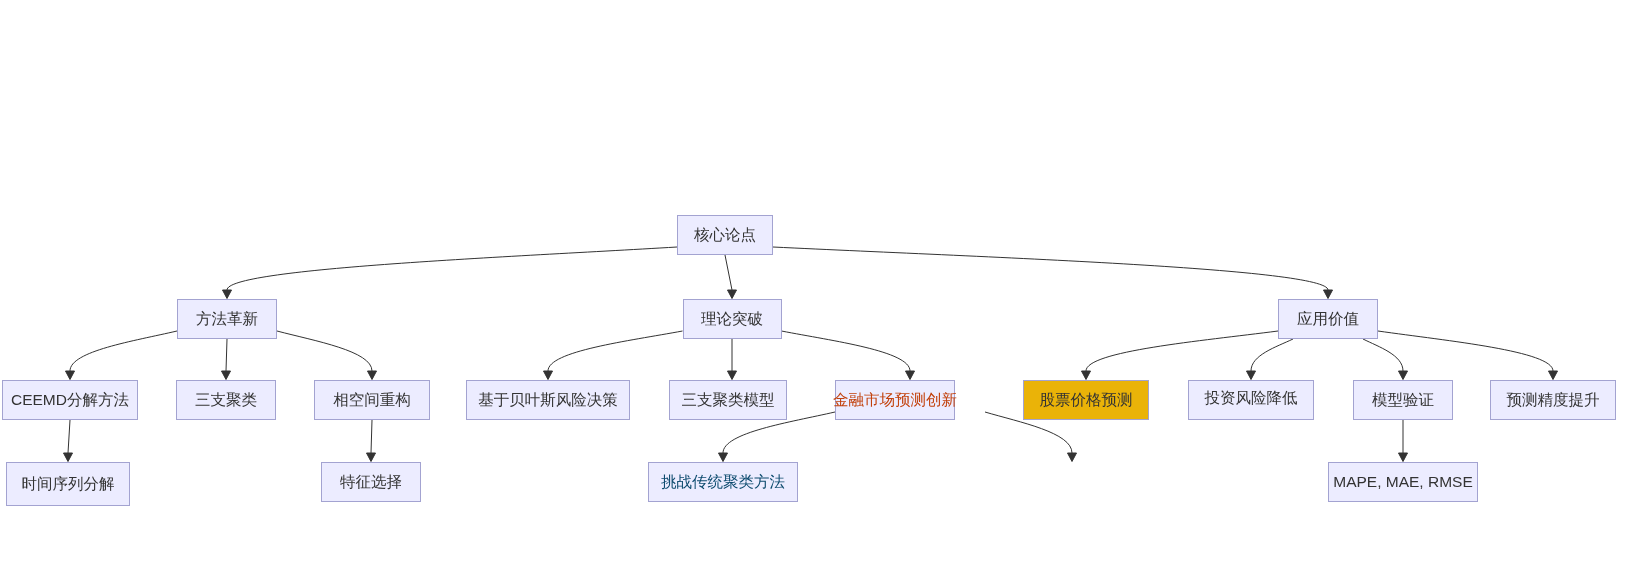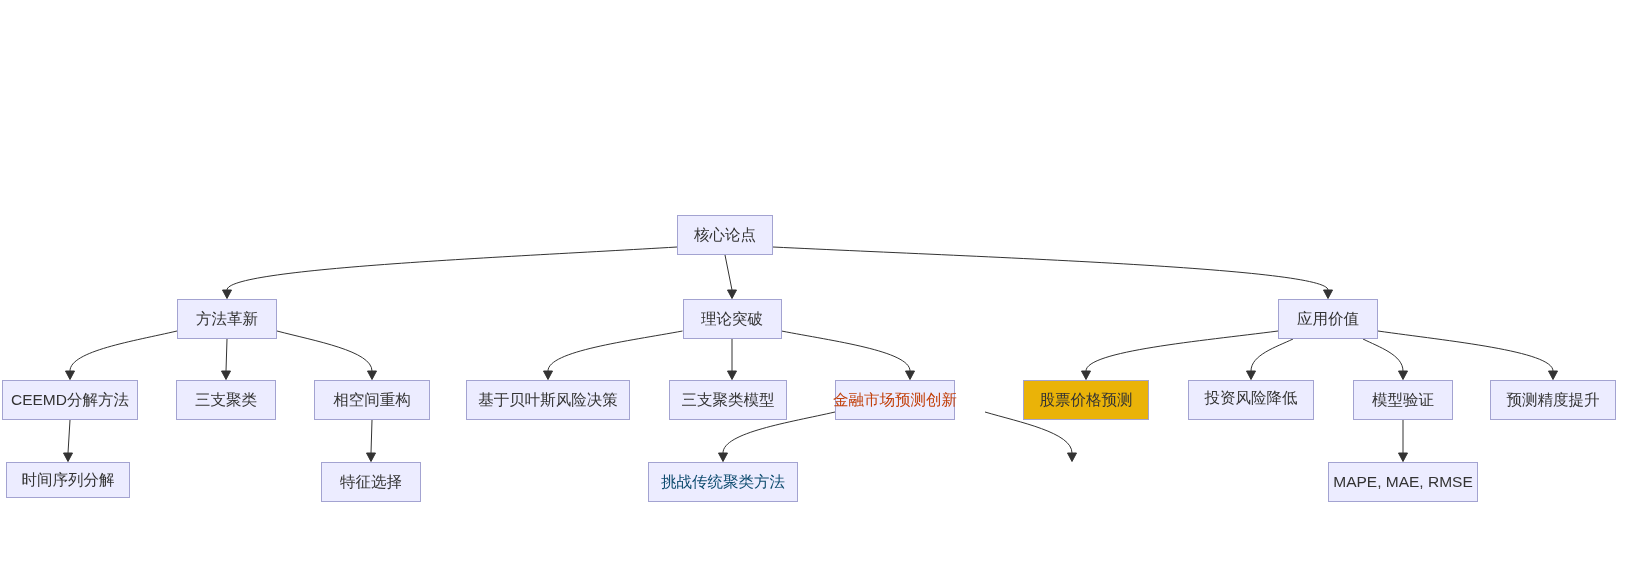--- a/index.html
+++ b/index.html
@@ -119,21 +119,21 @@
       </div>
       <div class="node" style="left: 1188px; top: 380px; width: 126px; height: 40px; background: rgb(236, 236, 255); border: 1px solid rgb(163, 163, 209); color: rgb(51, 51, 51); font-family: Liberation Mono, monospace;">
         <span class="node-label">投资风险降低</span>
       </div>
       <div class="node" style="left: 1353px; top: 380px; width: 100px; height: 40px; background: rgb(236, 236, 255); border: 1px solid rgb(163, 163, 209); color: rgb(51, 51, 51);">
         <span class="node-label">模型验证</span>
       </div>
       <div class="node" style="left: 1490px; top: 380px; width: 126px; height: 40px; background: rgb(236, 236, 255); border: 1px solid rgb(163, 163, 209); color: rgb(51, 51, 51);">
         <span class="node-label">预测精度提升</span>
       </div>
-      <div class="node" style="left: 6px; top: 462px; width: 124px; height: 36px; background: rgb(236, 236, 255); border: 1px solid rgb(163, 163, 209); color: rgb(51, 51, 51);">
+      <div class="node" style="left: 6px; top: 462px; width: 124px; height: 44px; background: rgb(236, 236, 255); border: 1px solid rgb(163, 163, 209); color: rgb(51, 51, 51);">
         <span class="node-label">时间序列分解</span>
       </div>
       <div class="node" style="left: 321px; top: 462px; width: 100px; height: 40px; background: rgb(236, 236, 255); border: 1px solid rgb(163, 163, 209); color: rgb(51, 51, 51);">
         <span class="node-label">特征选择</span>
       </div>
       <div class="node" style="left: 648px; top: 462px; width: 150px; height: 40px; background: rgb(236, 236, 255); border: 1px solid rgb(163, 163, 209); color: #0c4a6e;">
         <span class="node-label">挑战传统聚类方法</span>
       </div>
       <div class="node" style="left: 1328px; top: 462px; width: 150px; height: 40px; background: rgb(236, 236, 255); border: 1px solid rgb(163, 163, 209); color: rgb(51, 51, 51);">
         <span class="node-label">MAPE, MAE, RMSE</span>

